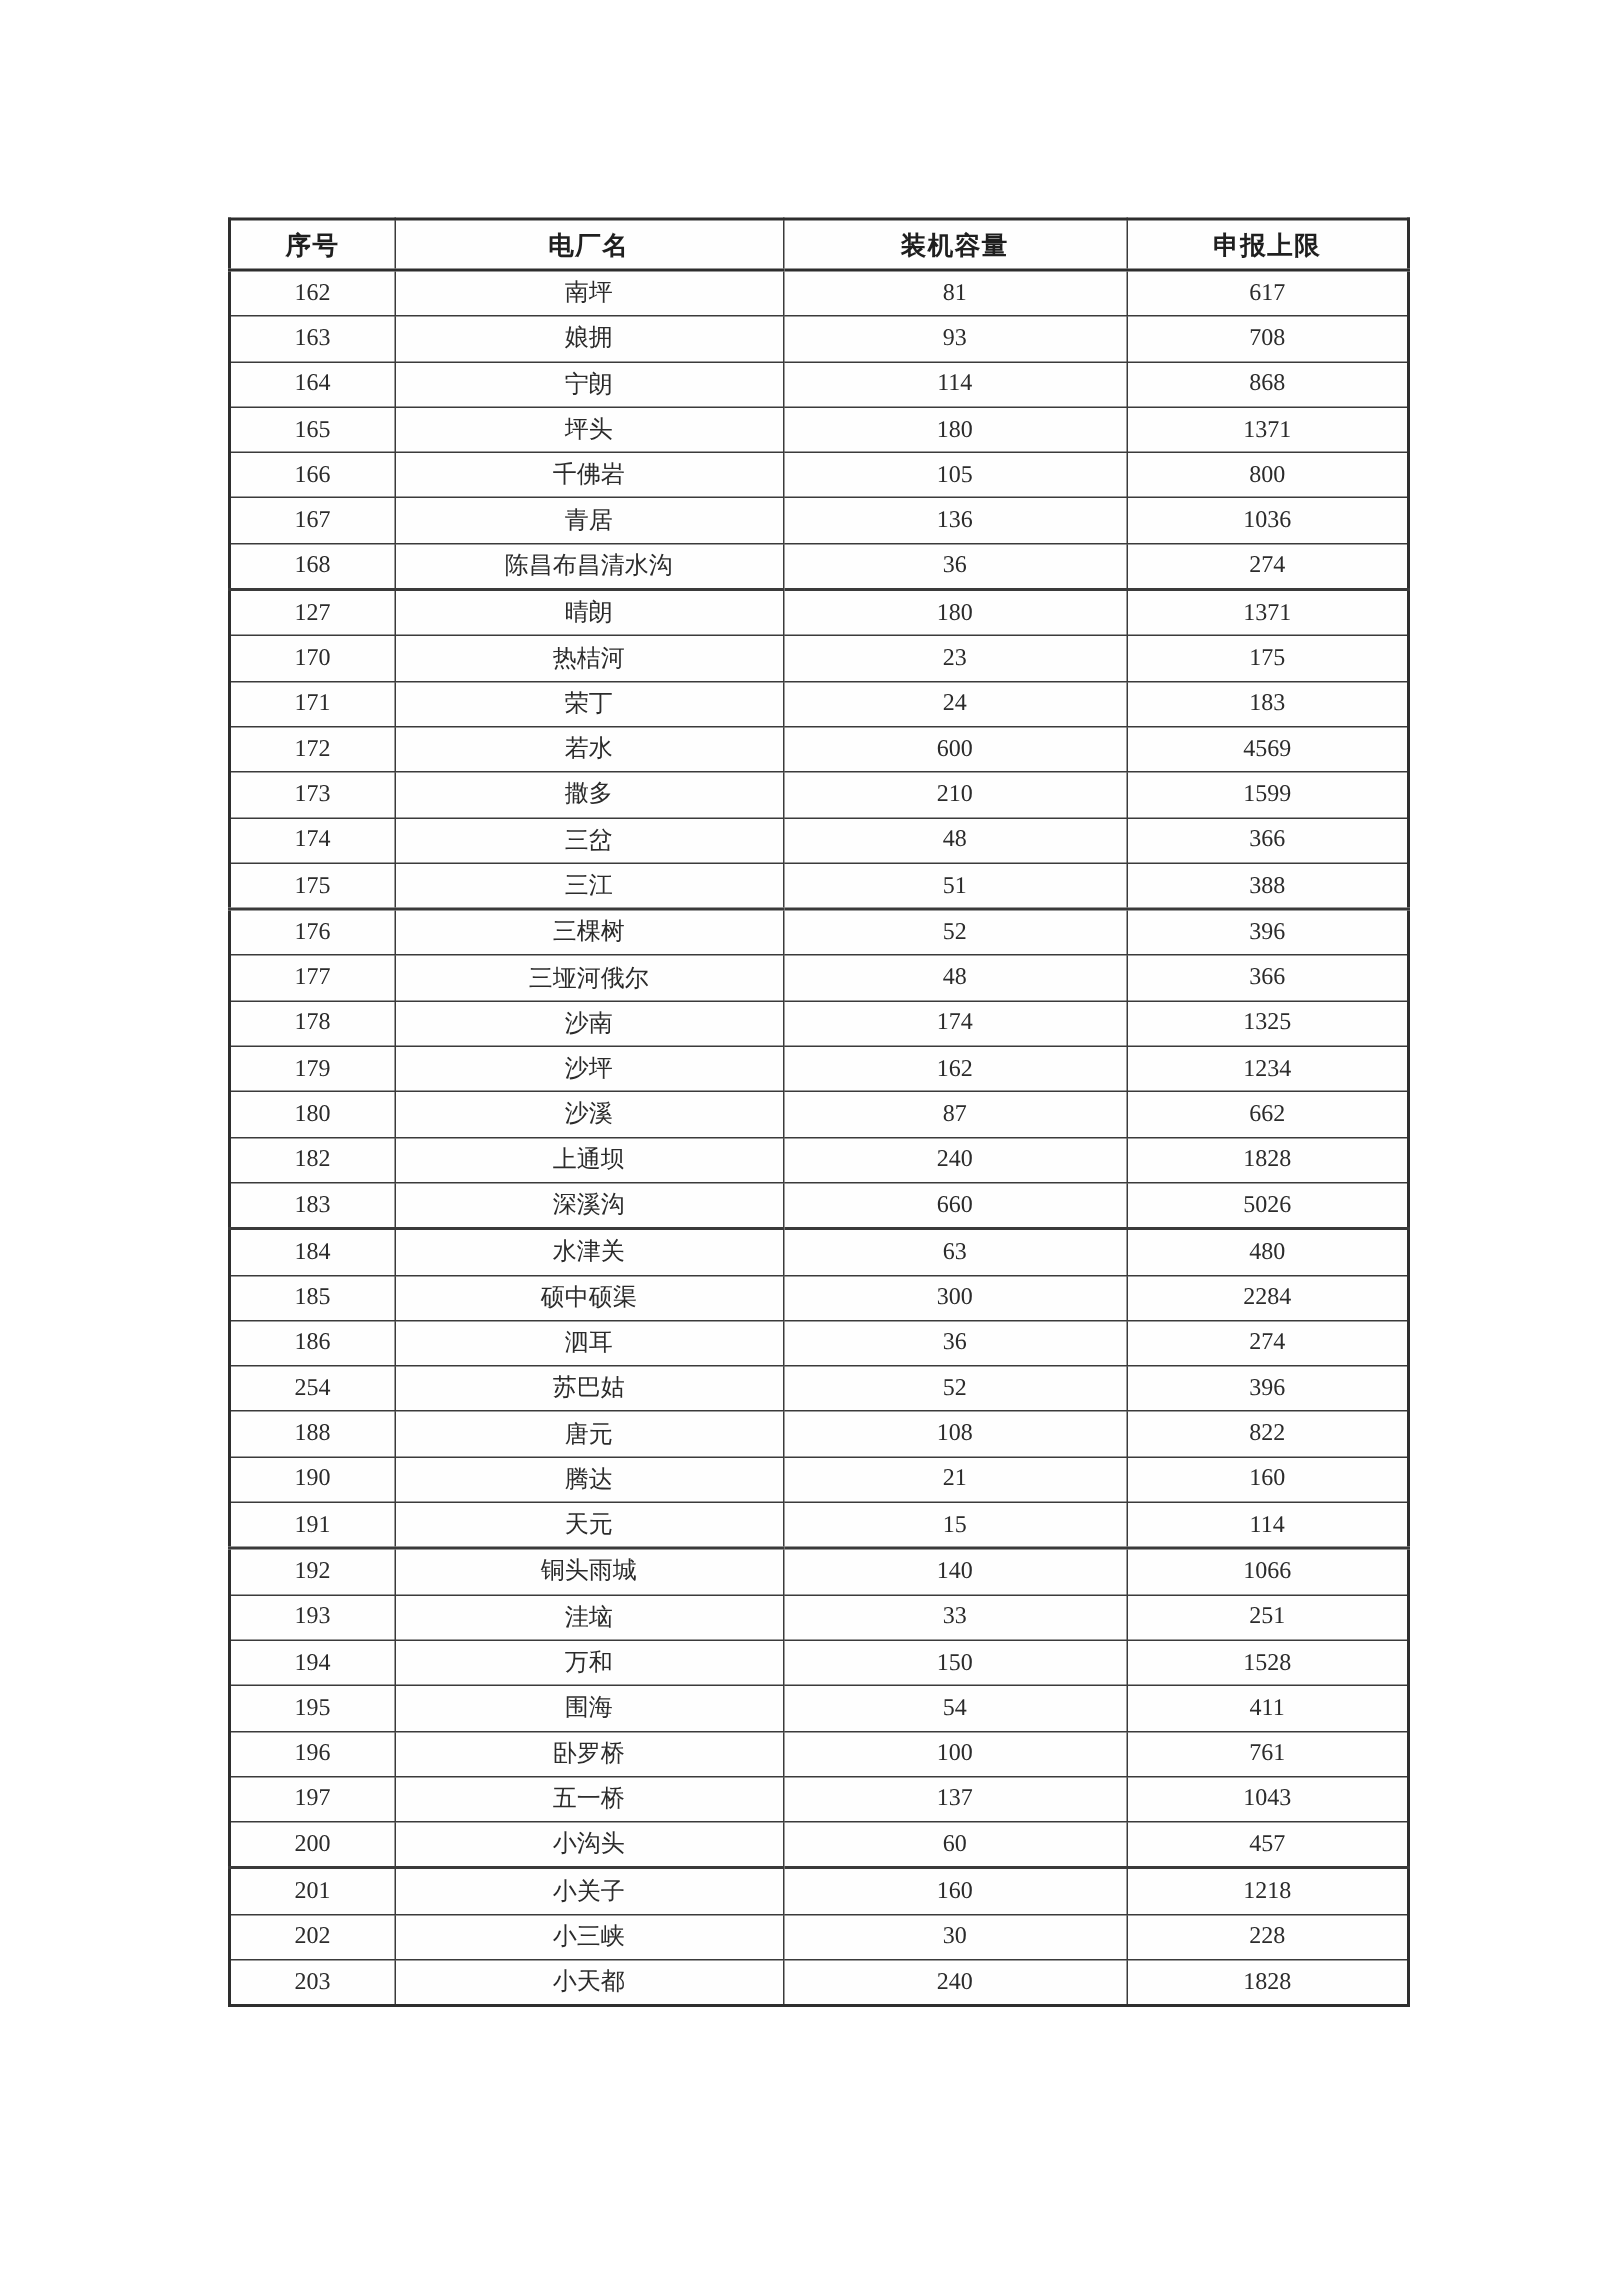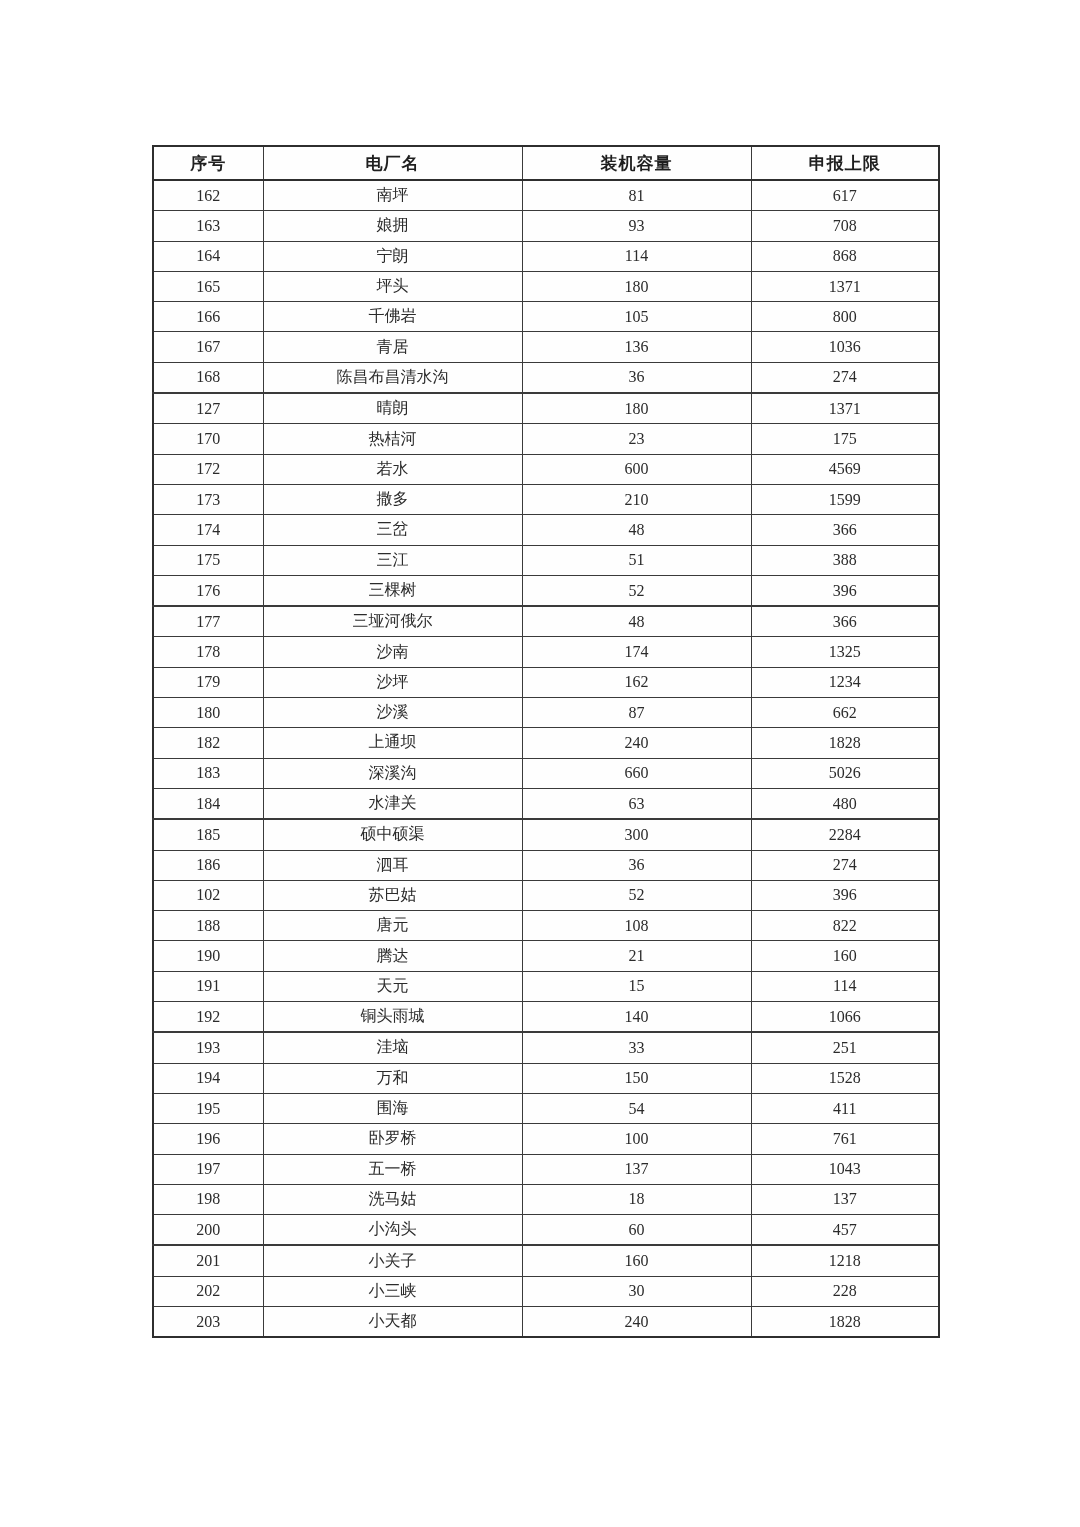--- a/index.html
+++ b/index.html
@@ -127,20 +127,26 @@
           <td>180</td>
           <td>1371</td>
         </tr>
         <tr>
           <td>170</td>
           <td>热桔河</td>
           <td>23</td>
           <td>175</td>
         </tr>
         <tr>
+          <td>171</td>
+          <td>荣丁</td>
+          <td>24</td>
+          <td>183</td>
+        </tr>
+        <tr>
           <td>172</td>
           <td>若水</td>
           <td>600</td>
           <td>4569</td>
         </tr>
         <tr>
           <td>173</td>
           <td>撒多</td>
           <td>210</td>
           <td>1599</td>
@@ -211,21 +217,21 @@
           <td>300</td>
           <td>2284</td>
         </tr>
         <tr>
           <td>186</td>
           <td>泗耳</td>
           <td>36</td>
           <td>274</td>
         </tr>
         <tr>
-          <td>102</td>
+          <td>254</td>
           <td>苏巴姑</td>
           <td>52</td>
           <td>396</td>
         </tr>
         <tr>
           <td>188</td>
           <td>唐元</td>
           <td>108</td>
           <td>822</td>
         </tr>
@@ -269,26 +275,20 @@
           <td>196</td>
           <td>卧罗桥</td>
           <td>100</td>
           <td>761</td>
         </tr>
         <tr>
           <td>197</td>
           <td>五一桥</td>
           <td>137</td>
           <td>1043</td>
-        </tr>
-        <tr>
-          <td>198</td>
-          <td>洗马姑</td>
-          <td>18</td>
-          <td>137</td>
         </tr>
         <tr>
           <td>200</td>
           <td>小沟头</td>
           <td>60</td>
           <td>457</td>
         </tr>
         <tr>
           <td>201</td>
           <td>小关子</td>

